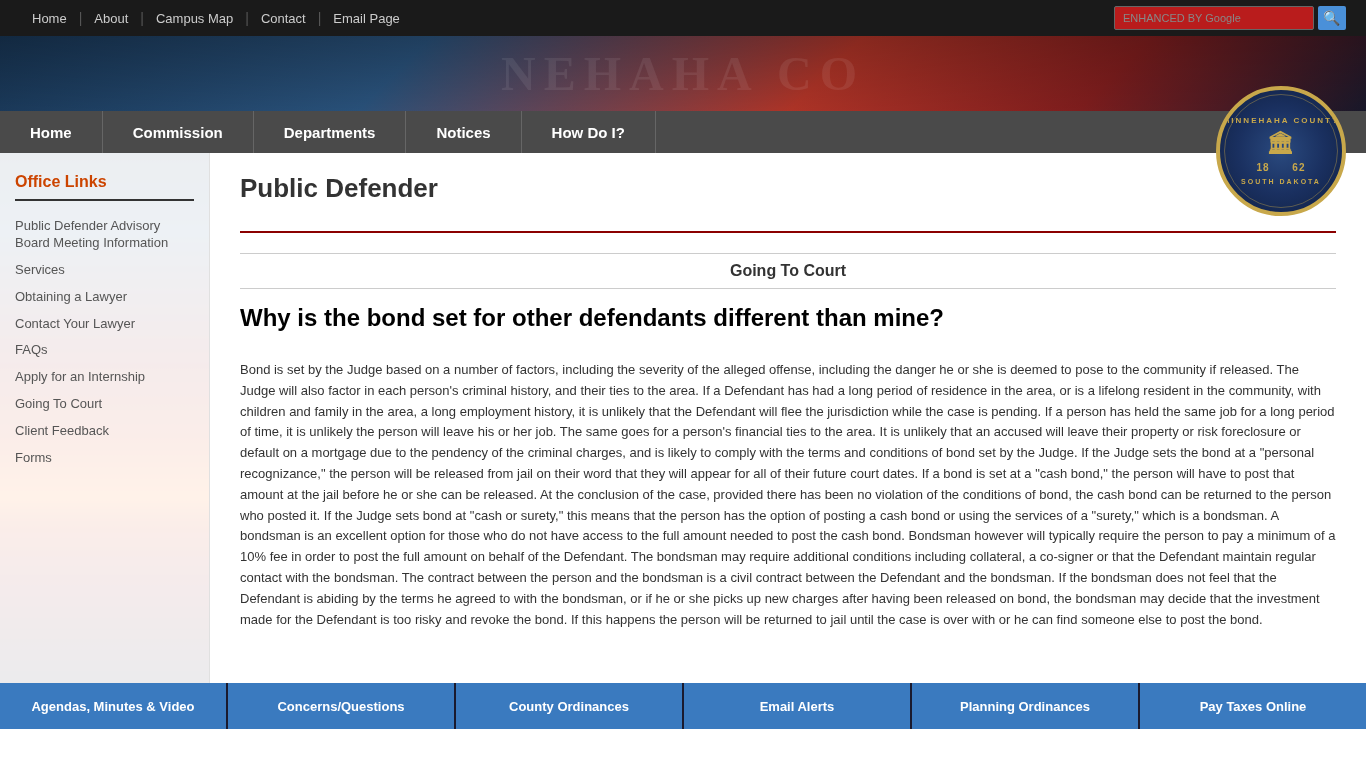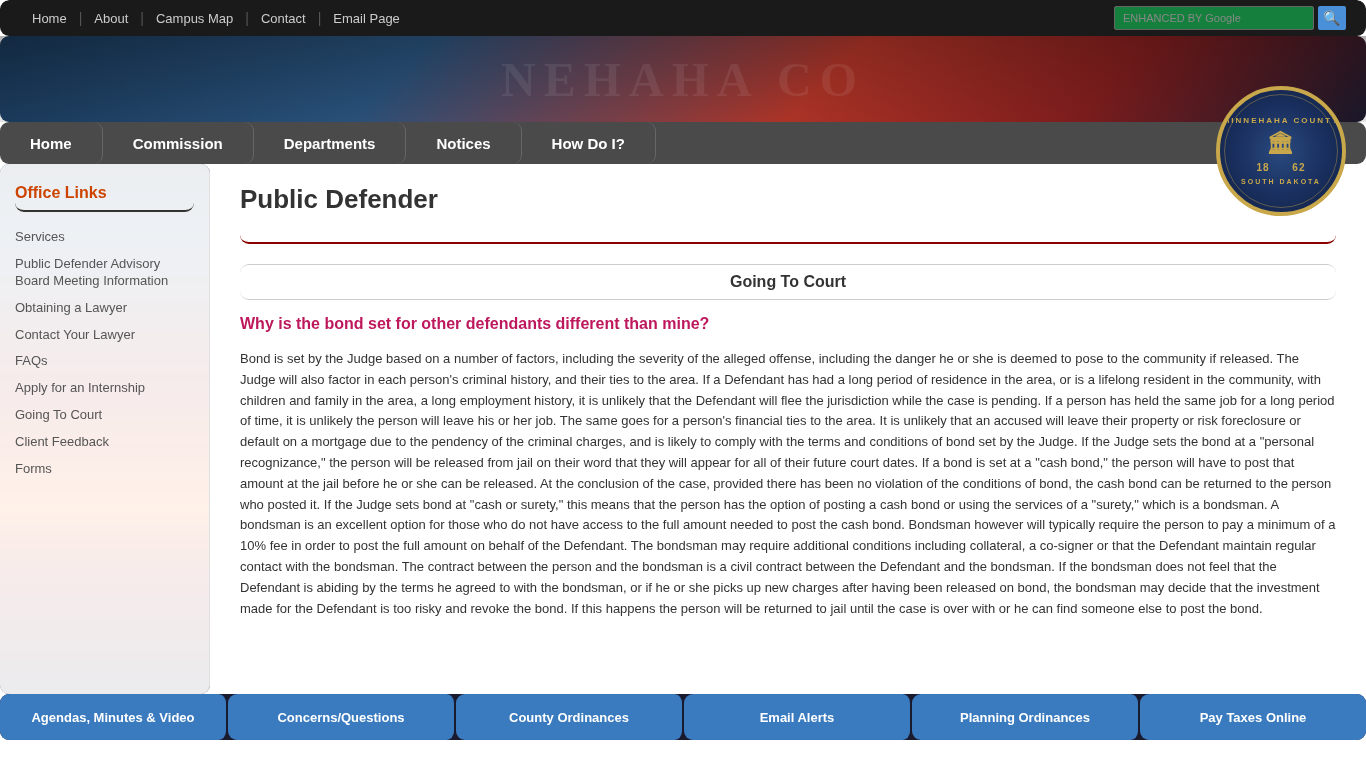--- a/index.html
+++ b/index.html
@@ -1,15 +1,15 @@
 <!DOCTYPE html>
 <html><head>
   <meta charset="utf-8">
   <style>
-    * { margin: 0; padding: 0; box-sizing: border-box; border-radius: 9px; }
+    * { margin: 0; padding: 0; box-sizing: border-box; }
     body { font-family: Arial, sans-serif; font-size: 13px; color: #333; width: 1366px; min-height: 768px; overflow-x: hidden; }
 
     
     #top-bar {
       background: #1a1a1a;
       height: 36px;
       display: flex;
       align-items: center;
       padding: 0 20px;
       gap: 0;
@@ -30,40 +30,40 @@
       display: flex;
       align-items: center;
       gap: 4px;
     }
     .search-input {
       width: 200px;
       height: 24px;
       padding: 2px 8px;
       border: 1px solid #666;
       border-radius: 2px;
-      background: #15803d;
+      background: #b91c1c;
       color: #ccc;
       font-size: 12px;
     }
     .search-input::placeholder { color: #888; font-size: 11px; }
     .search-btn {
       background: #4a90d9;
       border: none;
       color: white;
       width: 28px;
       height: 24px;
       cursor: pointer;
       border-radius: 2px;
       font-size: 14px;
       display: flex; align-items: center; justify-content: center;
     }
 
     
     #header-area {
-      height: 86px;
+      height: 75px;
       background: linear-gradient(135deg, #1a3a5c 0%, #2d5986 30%, #c0392b 60%, #8b2020 80%, #1a1a2e 100%);
       position: relative;
       display: flex;
       align-items: center;
     }
     #header-area::before {
       content: '';
       position: absolute;
       inset: 0;
       background: linear-gradient(to bottom, rgba(0,0,0,0.3) 0%, rgba(0,0,0,0.1) 100%);
@@ -188,24 +188,24 @@
       text-align: center;
       font-size: 16px;
       font-weight: bold;
       color: #333;
       border-bottom: 1px solid #ccc;
       border-top: 1px solid #ccc;
       padding: 8px 0;
       margin-bottom: 15px;
     }
     .question-heading {
-      font-size: 16px;
-      font-weight: bold;
-      color: #be185d;
-      margin-bottom: 16px;
+      font-size: 24px;
+      font-weight: bold;
+      color: #000000;
+      margin-bottom: 28px;
     }
     .body-text {
       font-size: 13px;
       line-height: 1.6;
       color: #333;
       text-align: left;
     }
 
     
     #page-wrapper {
@@ -303,22 +303,22 @@
   <a class="nav-item">Notices</a>
   <a class="nav-item">How Do I?</a>
 </div>
 
 <div id="page-wrapper" style="position:relative; display:flex;">
   <div id="sidebar-bg"></div>
   <div id="content-area" style="flex:1; display:flex;">
 
     <div id="sidebar">
       <div class="sidebar-title">Office Links</div>
+      <a class="sidebar-link">Public Defender Advisory Board Meeting Information</a>
       <a class="sidebar-link">Services</a>
-      <a class="sidebar-link">Public Defender Advisory Board Meeting Information</a>
       <a class="sidebar-link">Obtaining a Lawyer</a>
       <a class="sidebar-link">Contact Your Lawyer</a>
       <a class="sidebar-link">FAQs</a>
       <a class="sidebar-link">Apply for an Internship</a>
       <a class="sidebar-link">Going To Court</a>
       <a class="sidebar-link">Client Feedback</a>
       <a class="sidebar-link">Forms</a>
     </div>
 
     <div id="main-content">

